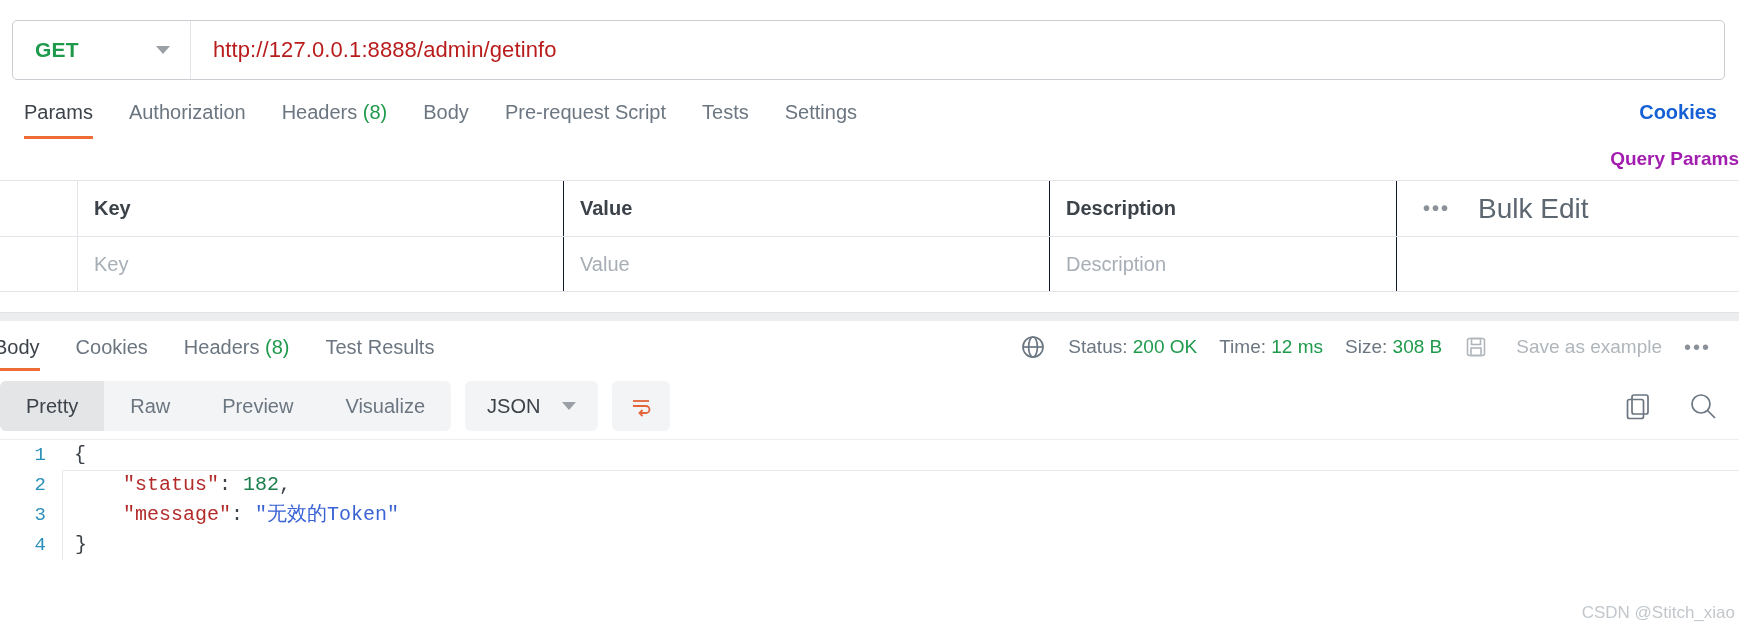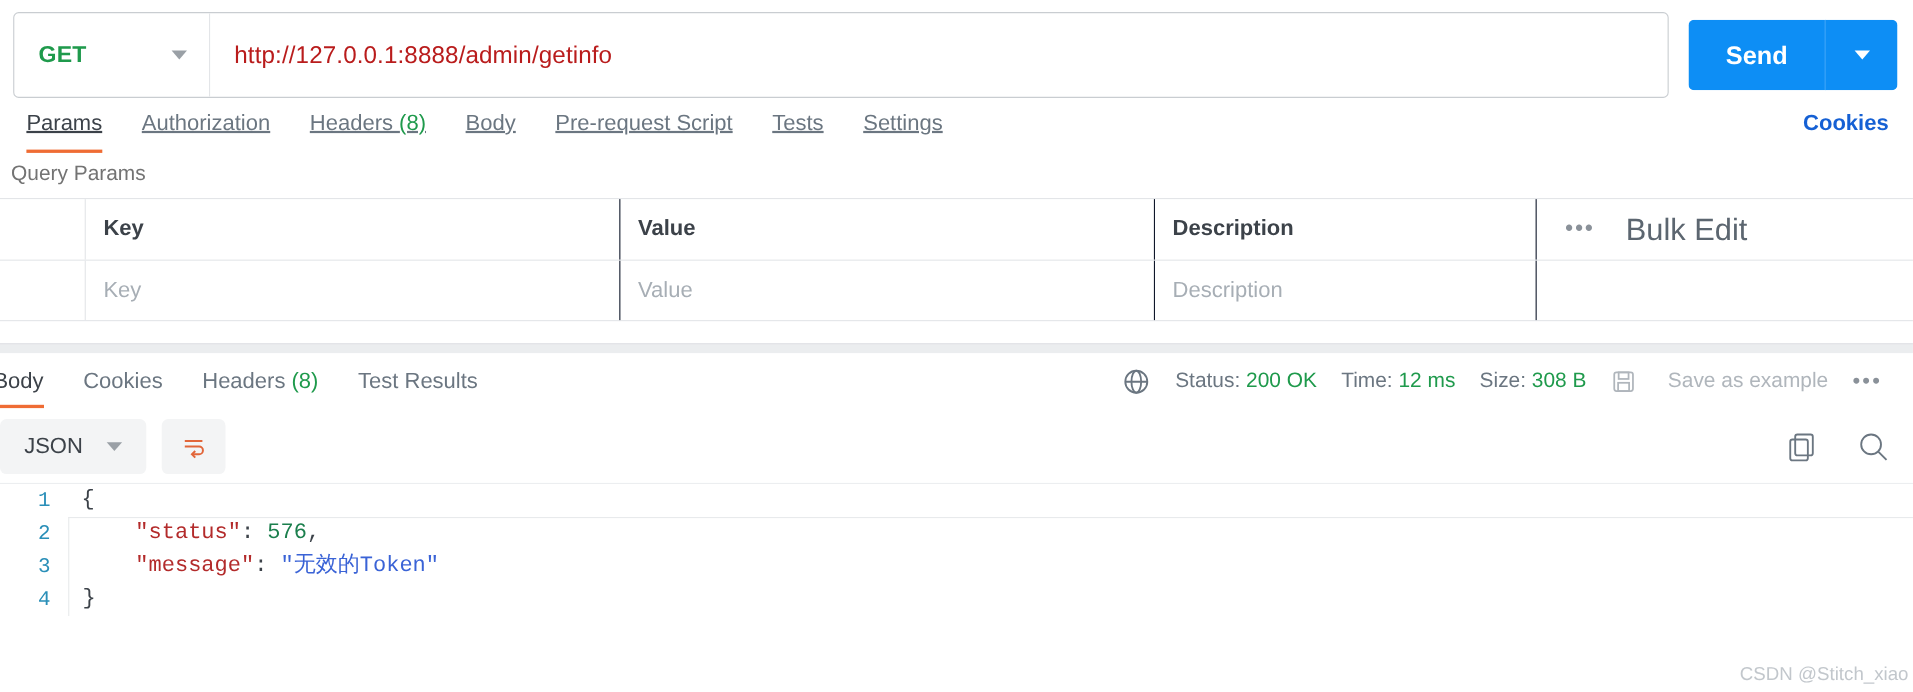--- a/index.html
+++ b/index.html
@@ -14,21 +14,21 @@
 
   
   .urlbar-row {
     display: flex; align-items: center;
     padding: 12px 14px 0 12px;
     height: 88px;
   }
   .url-shell {
     flex: 1 1 auto;
     display: flex; align-items: stretch;
-    height: 78px;
+    height: 60px;
     border: 1px solid #c9cdd1;
     border-radius: 5px;
     background: #fff;
     overflow: hidden;
   }
   .method-box {
     display: flex; align-items: center; justify-content: space-between;
     width: 178px;
     padding: 0 20px 0 22px;
     border-right: 1px solid #e3e5e8;
@@ -90,21 +90,20 @@
     height: 48px;
   }
   .tab {
     position: relative;
     padding: 0 18px;
     font-size: 20px;
     color: #6b7681;
     line-height: 48px;
     cursor: pointer;
     white-space: nowrap;
-    text-decoration: underline;
   }
   .tab.active { color: #3c4249; }
   .tab.active::after {
     content: "";
     position: absolute;
     left: 18px; right: 18px; bottom: -3px;
     height: 3px;
     background: #ef6c34;
   }
   .tab .cnt { color: #1f9a4c; }
@@ -113,23 +112,24 @@
     color: #1560d4;
     font-size: 20px;
     font-weight: 600;
     cursor: pointer;
     padding-right: 8px;
   }
 
   
   .qp-title {
     font-size: 19px;
-    font-weight: 400;
-    color: #737373;
+    font-weight: 700;
+    color: #a21caf;
     padding: 12px 0 10px 10px;
+    text-align: right;
   }
   .params-table {
     border: 1px solid #e3e5e8;
     border-left: none; border-right: none;
     width: 100%;
   }
   .ptr { display: flex; height: 55px; }
   .ptr + .ptr { border-top: 1px solid #e3e5e8; }
   .pcell {
     display: flex; align-items: center;
@@ -299,26 +299,20 @@
 <div class="app">
 
   <div class="urlbar-row">
     <div class="url-shell">
       <div class="method-box">
         <span class="method-label">GET</span>
         <span class="chev"></span>
       </div>
       <div class="url-input-wrap">
         <span class="url-text">http://127.0.0.1:8888/admin/getinfo</span>
-      </div>
-    </div>
-    <div class="send-group">
-      <button class="send-btn">Send</button>
-      <div class="send-caret">
-        <span class="chev light"></span>
       </div>
     </div>
   </div>
 
   <div class="req-tabs">
     <div class="tab active">
       <span>Params</span>
     </div>
     <div class="tab">
       <span>Authorization</span>
@@ -405,20 +399,26 @@
           <rect x="7.5" y="3.5" width="9" height="6" class="icon-stroke"></rect>
           <rect x="7" y="13" width="10" height="7.5" class="icon-stroke"></rect>
         </svg>
         <span>Save as example</span>
       </span>
       <span class="more-dots">•••</span>
     </div>
   </div>
 
   <div class="fmt-row">
+    <div class="seg">
+      <div class="seg-item active">Pretty</div>
+      <div class="seg-item">Raw</div>
+      <div class="seg-item">Preview</div>
+      <div class="seg-item">Visualize</div>
+    </div>
     <div class="json-sel">
       <span>JSON</span>
       <span class="chev"></span>
     </div>
     <div class="wrap-btn">
       <svg width="26" height="26" viewBox="0 0 26 26">
         <line x1="5" y1="8" x2="21" y2="8" class="icon-orange"></line>
         <path d="M5 13 H18 a3.5 3.5 0 0 1 0 7 H12" class="icon-orange"></path>
         <polyline points="14.5,17 11.5,20 14.5,23" class="icon-orange"></polyline>
       </svg>
@@ -435,21 +435,21 @@
     </div>
   </div>
 
   <div class="code-area">
     <div class="code-line first">
       <span class="gutter">1</span>
       <span class="code-text"><span class="tok-punc">{</span></span>
     </div>
     <div class="code-line">
       <span class="gutter">2</span>
-      <span class="code-text"><span>    </span><span class="tok-key">"status"</span><span class="tok-punc">: </span><span class="tok-num">576</span><span class="tok-punc">,</span></span>
+      <span class="code-text"><span>    </span><span class="tok-key">"status"</span><span class="tok-punc">: </span><span class="tok-num">182</span><span class="tok-punc">,</span></span>
     </div>
     <div class="code-line">
       <span class="gutter">3</span>
       <span class="code-text"><span>    </span><span class="tok-key">"message"</span><span class="tok-punc">: </span><span class="tok-str">"无效的Token"</span></span>
     </div>
     <div class="code-line">
       <span class="gutter">4</span>
       <span class="code-text"><span class="tok-punc">}</span></span>
     </div>
   </div>

